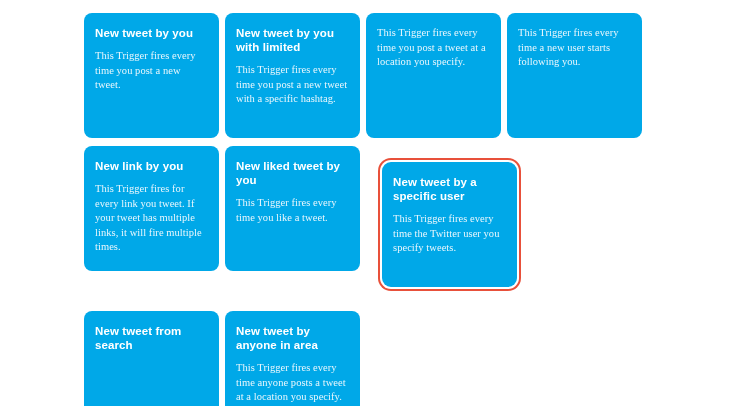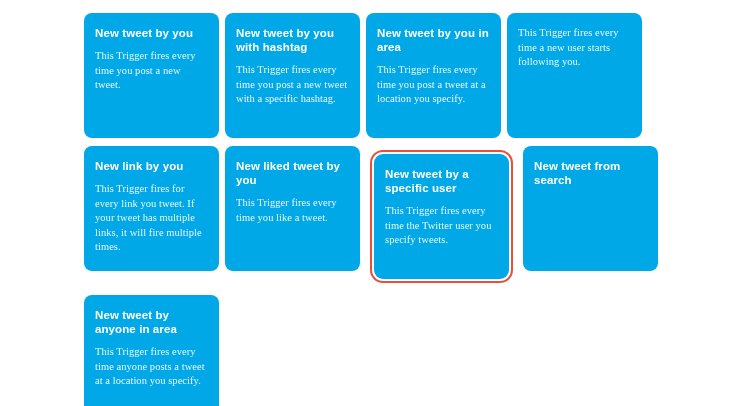--- a/index.html
+++ b/index.html
@@ -43,21 +43,21 @@
     background: #00a8e8;
     border-radius: 8px;
     padding: 13px 11px 10px 11px;
     overflow: hidden;
   }
 
   .card.selected {
     border-radius: 9px;
     
     box-shadow: 0 0 0 2px #ffffff, 0 0 0 4px #e8503a;
-    margin: 8px;
+    margin: 16px;
   }
 
   .card-title {
     margin: 0 0 9px 0;
     color: #ffffff;
     font-size: 11.5px;
     line-height: 14px;
     font-weight: bold;
     letter-spacing: 0.1px;
   }
@@ -77,26 +77,25 @@
 
 <div id="canvas">
   <div class="grid">
 
     <div class="card">
       <p class="card-title">New tweet by you</p>
       <p class="card-desc">This Trigger fires every time you post a new tweet.</p>
     </div>
 
     <div class="card">
-      <p class="card-title">New tweet by you with hashtag</p>
+      <p class="card-title">New tweet by you with limited</p>
       <p class="card-desc">This Trigger fires every time you post a new tweet with a specific hashtag.</p>
     </div>
 
     <div class="card">
-      <p class="card-title">New tweet by you in area</p>
       <p class="card-desc">This Trigger fires every time you post a tweet at a location you specify.</p>
     </div>
 
 
     <div class="card">
       <p class="card-desc">This Trigger fires every time a new user starts following you.</p>
     </div>
 
     <div class="card">
       <p class="card-title">New link by you</p>

